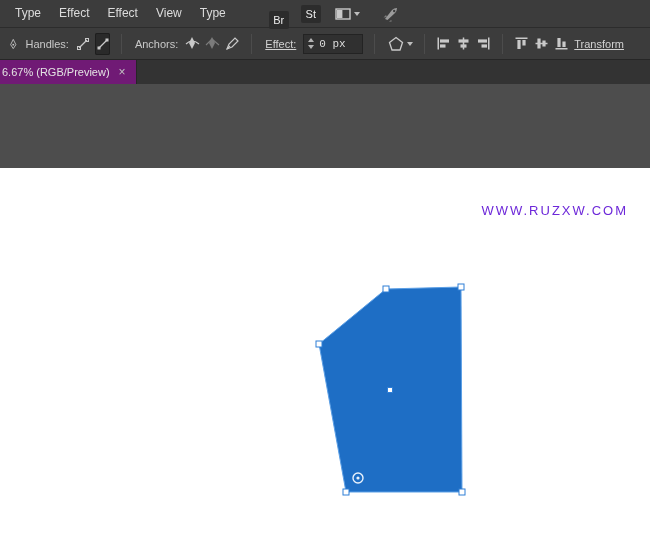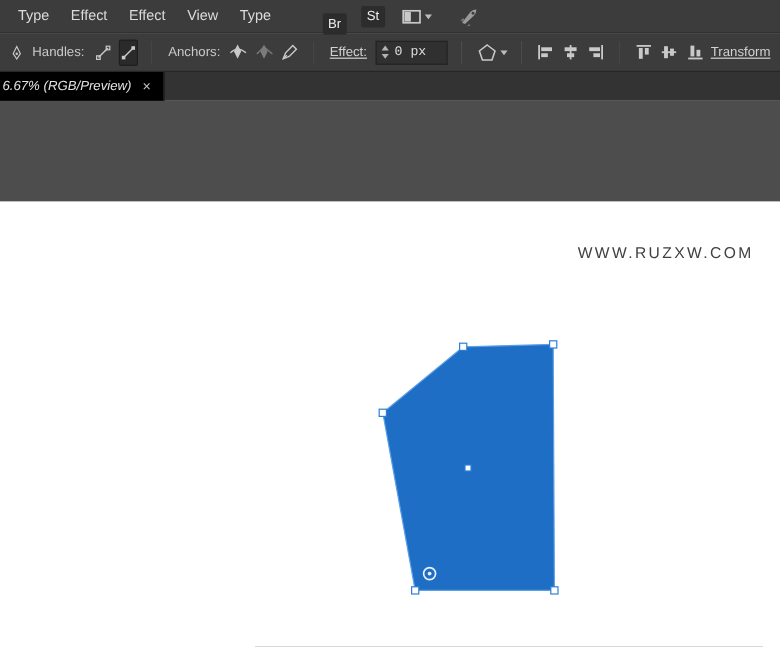--- a/index.html
+++ b/index.html
@@ -40,37 +40,37 @@
   .vdiv { width:1px; height:20px; background:#2a2a2a; border-right:1px solid #4c4c4c; margin:0 6px; }
   .link { text-decoration:underline; color:#d2d2d2; cursor:default; }
   .stepper {
     display:flex; align-items:center; gap:5px; height:20px; min-width:60px;
     background:#303030; border:1px solid #232323; padding:0 7px 0 4px;font-family:Liberation Mono, monospace;
   }
   .arrows { display:flex; flex-direction:column; gap:3px; }
   .tri-up { width:0; height:0; border-left:3px solid transparent; border-right:3px solid transparent; border-bottom:4px solid #b3b3b3; }
   .tri-down { width:0; height:0; border-left:3px solid transparent; border-right:3px solid transparent; border-top:4px solid #b3b3b3; }
   .stepper-val { color:#dddddd; }
-  .transform-link { margin-left:auto; margin-right:0; font-size:11px; }
+  .transform-link { margin-left:auto; margin-right:18px; font-size:11px; }
 
   
   .tabbar { height:24px; background:#333333; display:flex; }
   .doc-tab {
-    height:24px; background:#000000; border-right:1px solid #262626;
+    height:24px; background:#701a75; border-right:1px solid #262626;
     display:flex; align-items:center; gap:9px; padding:0 10px 0 2px;
-    color:#e3e3e3; font-size:11px;font-style:italic;
+    color:#e3e3e3; font-size:11px;
   }
   .tab-close { color:#c2c2c2; font-size:12px; line-height:1; }
 
   
   .pasteboard { height:84px; background:#4d4d4d; }
   .artboard { position:relative; height:371px; background:#ffffff; }
   .watermark { position:absolute; top:34px; right:22px; text-align:right; pointer-events:none; }
   .wm-title { font-size:30px; font-weight:bold; letter-spacing:3px; color:#c9c9c9; text-shadow:1px 1px 0 #ffffff; }
-  .wm-url { margin-top:1px; font-size:13px; letter-spacing:2px; color:#404040; }
+  .wm-url { margin-top:1px; font-size:13px; letter-spacing:2px; color:#6d28d9; }
   .shape-svg { position:absolute; left:0; top:0; width:650px; height:371px; }
   .handle { fill:#ffffff; stroke:#2f7fd6; stroke-width:1; }
   svg.ci { display:block; }
 </style>
 </head>
 <body>
 
 <div class="app">
 
   <div class="menubar">

